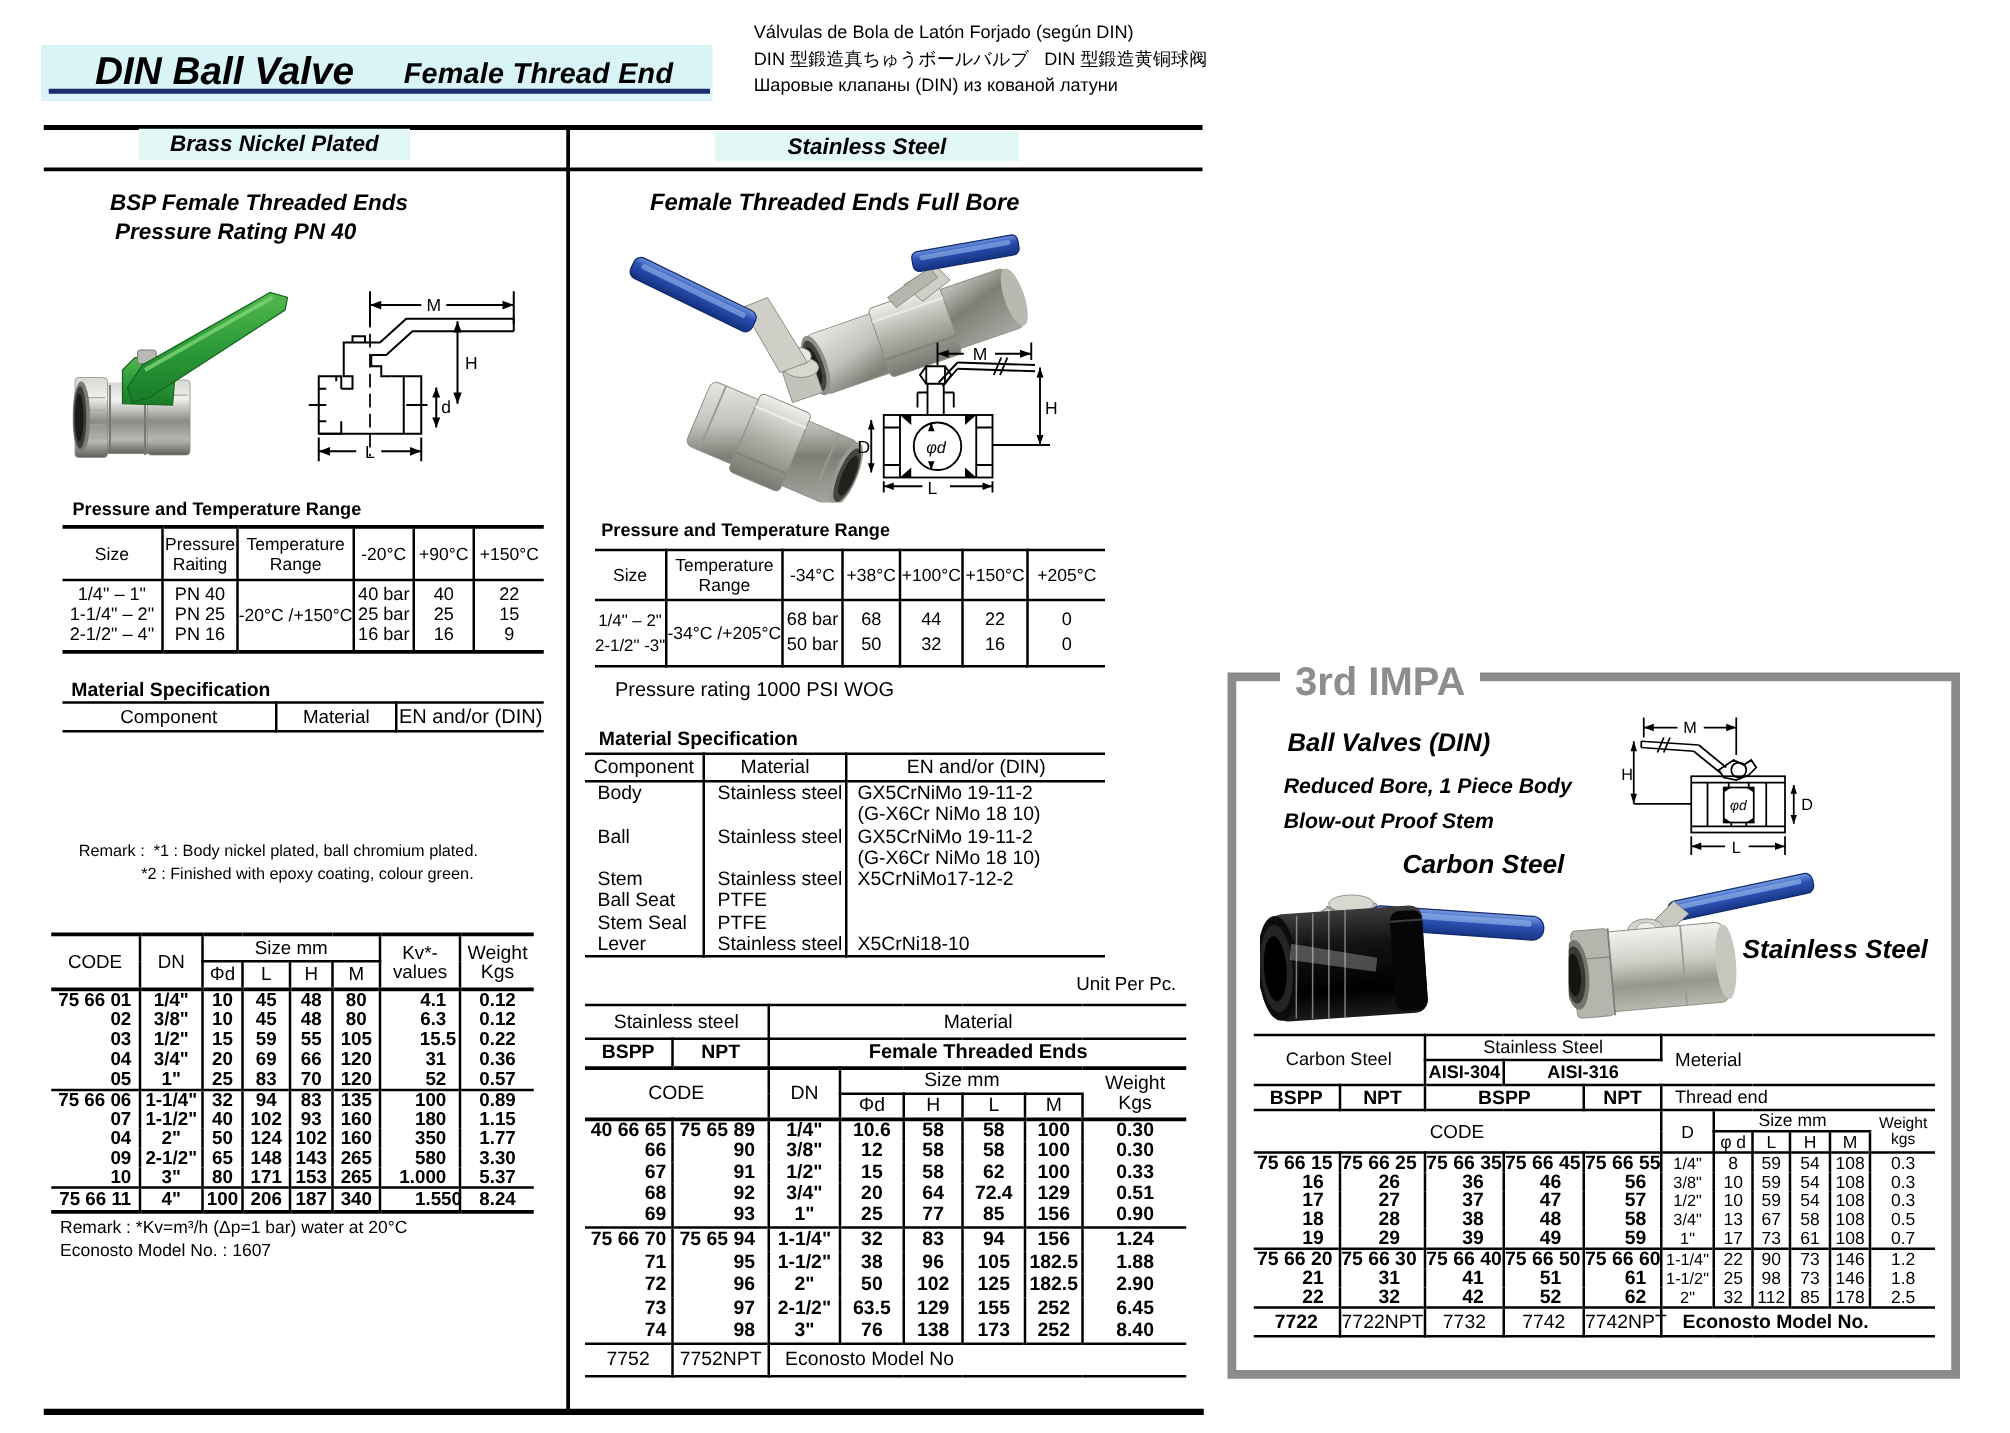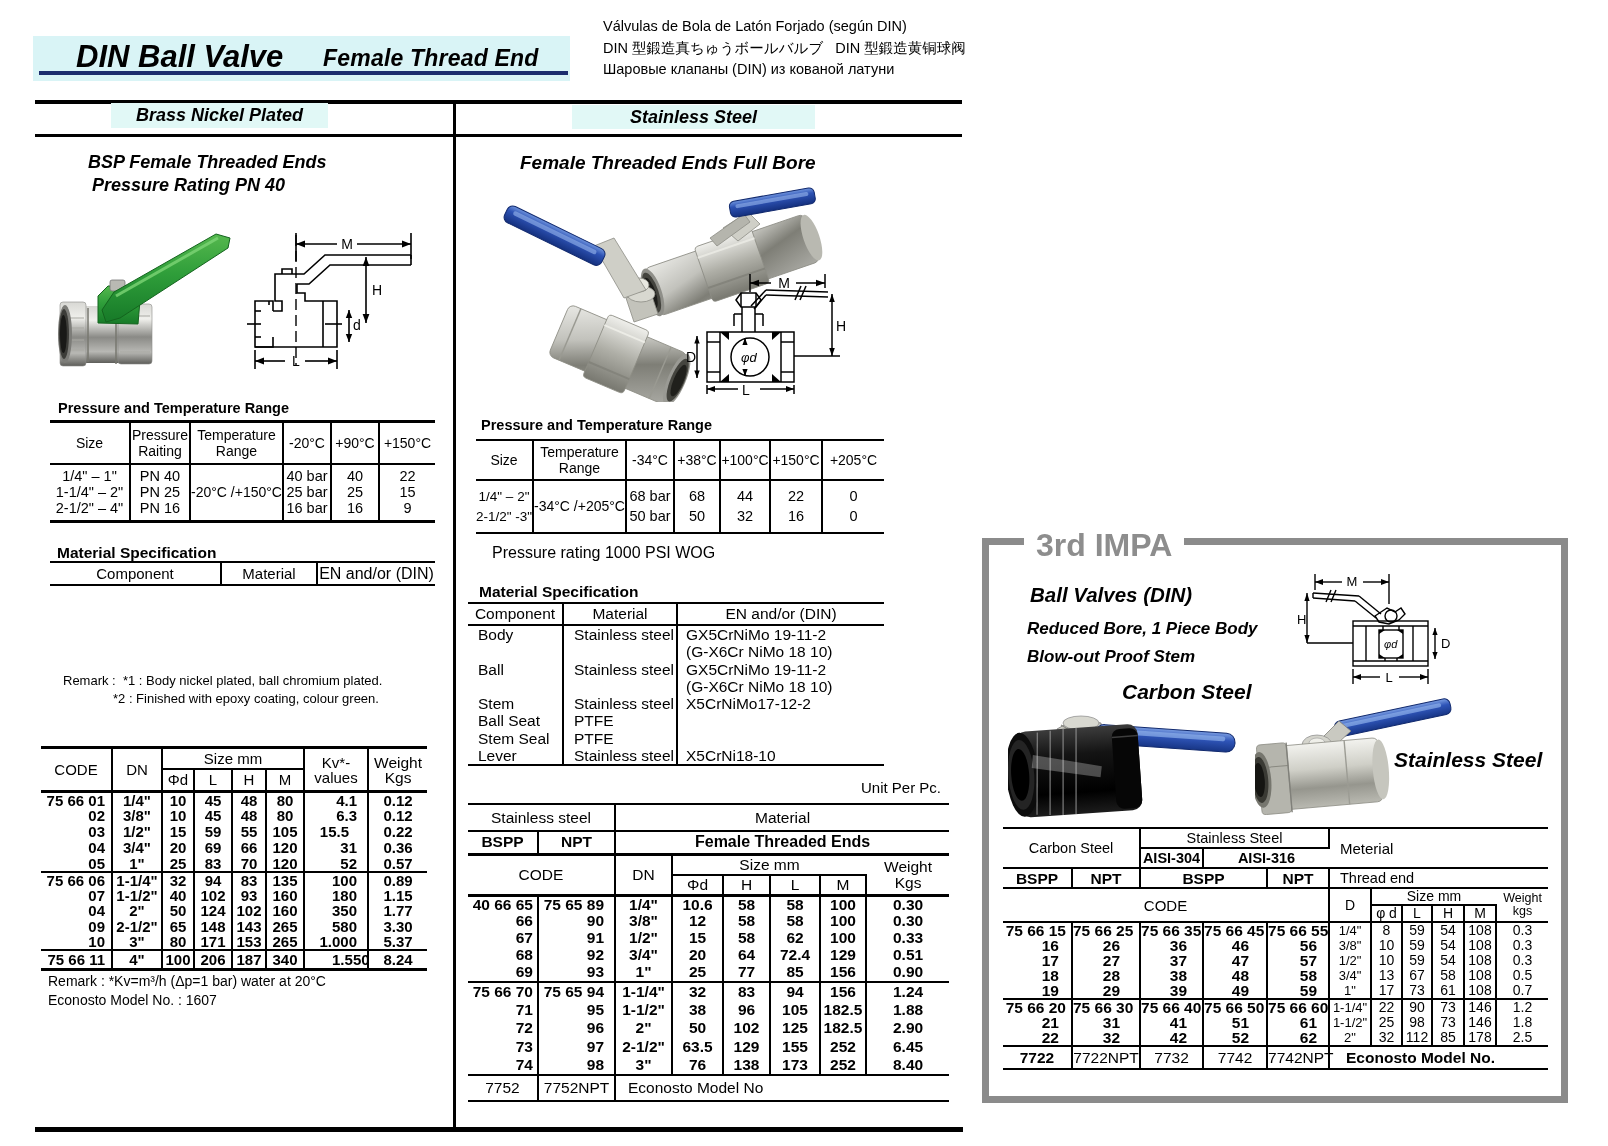--- a/index.html
+++ b/index.html
@@ -232,21 +232,21 @@
         <td class="br2 tar" style="padding-right:10px;">6.3</td>
         <td>0.12</td>
       </tr>
 <tr style="height:15.9px;">
         <td class="br2 tar" style="padding-right:6px;">03</td>
         <td class="br2">1/2"</td>
         <td class="br2">15</td>
         <td class="br2">59</td>
         <td class="br2">55</td>
         <td class="br2">105</td>
-        <td class="br2 tar" style="padding-right:18px;">15.5</td>
+        <td class="br2 tar" style="padding-right:2px;">15.5</td>
         <td>0.22</td>
       </tr>
 <tr style="height:15.9px;">
         <td class="br2 tar" style="padding-right:6px;">04</td>
         <td class="br2">3/4"</td>
         <td class="br2">20</td>
         <td class="br2">69</td>
         <td class="br2">66</td>
         <td class="br2">120</td>
         <td class="br2 tar" style="padding-right:10px;">31</td>

